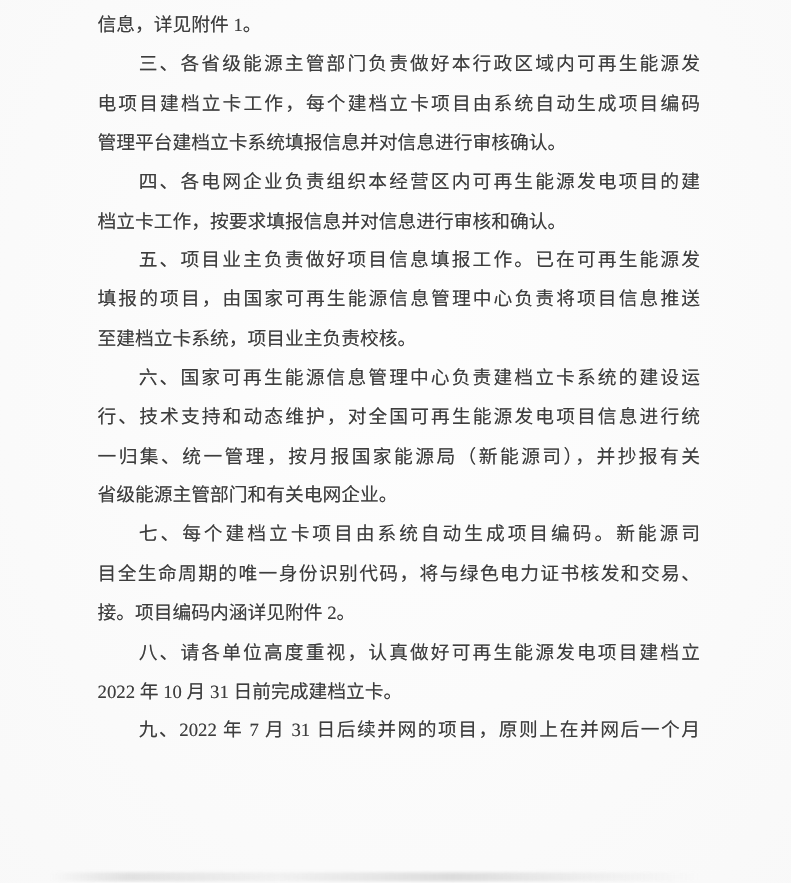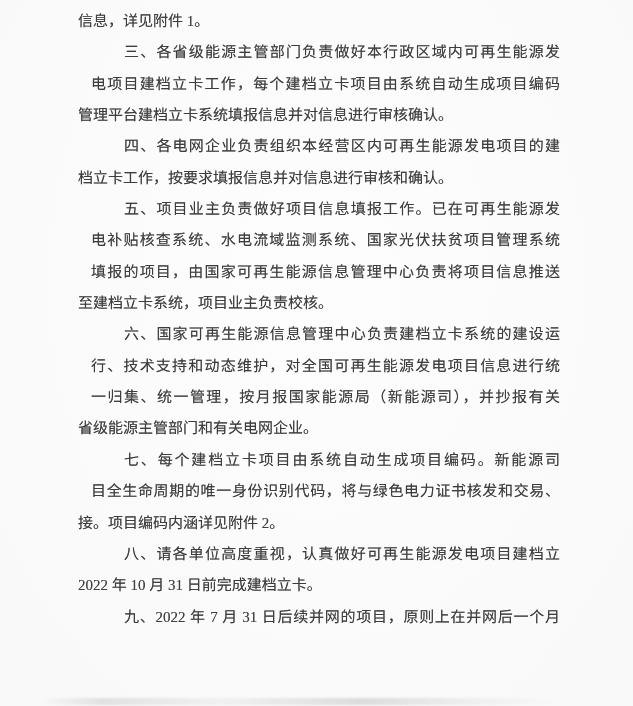--- a/index.html
+++ b/index.html
@@ -35,21 +35,20 @@
     line-height: 31.35px;
     white-space: nowrap;
     text-align: left;
     overflow: visible;
   }
   .line.justify {
     white-space: normal;
     text-align: justify;
     text-align-last: justify;
     overflow: hidden;
-    margin-left: 13px;
   }
   .line.indent {
     padding-left: 33px;
   }
   .scan-artifact {
     position: absolute;
     left: 40px;
     bottom: 1px;
     width: 520px;
     height: 7px;
@@ -70,21 +69,20 @@
 <div class="page">
   <div class="text-block" style="color: rgb(61, 61, 61);">
 
   <div class="line">信息，详见附件 1。</div>
       <div class="line indent justify">三、各省级能源主管部门负责做好本行政区域内可再生能源发</div>
       <div class="line justify">电项目建档立卡工作，每个建档立卡项目由系统自动生成项目编码</div>
       <div class="line">管理平台建档立卡系统填报信息并对信息进行审核确认。</div>
       <div class="line indent justify">四、各电网企业负责组织本经营区内可再生能源发电项目的建</div>
       <div class="line">档立卡工作，按要求填报信息并对信息进行审核和确认。</div>
       <div class="line indent justify">五、项目业主负责做好项目信息填报工作。已在可再生能源发</div>
-      <div class="line justify">电补贴核查系统、水电流域监测系统、国家光伏扶贫项目管理系统</div>
       <div class="line justify">填报的项目，由国家可再生能源信息管理中心负责将项目信息推送</div>
       <div class="line">至建档立卡系统，项目业主负责校核。</div>
       <div class="line indent justify">六、国家可再生能源信息管理中心负责建档立卡系统的建设运</div>
       <div class="line justify">行、技术支持和动态维护，对全国可再生能源发电项目信息进行统</div>
       <div class="line justify">一归集、统一管理，按月报国家能源局（新能源司），并抄报有关</div>
       <div class="line">省级能源主管部门和有关电网企业。</div>
       <div class="line indent justify">七、每个建档立卡项目由系统自动生成项目编码。新能源司</div>
       <div class="line justify">目全生命周期的唯一身份识别代码，将与绿色电力证书核发和交易、</div>
       <div class="line">接。项目编码内涵详见附件 2。</div>
       <div class="line indent justify">八、请各单位高度重视，认真做好可再生能源发电项目建档立</div>

